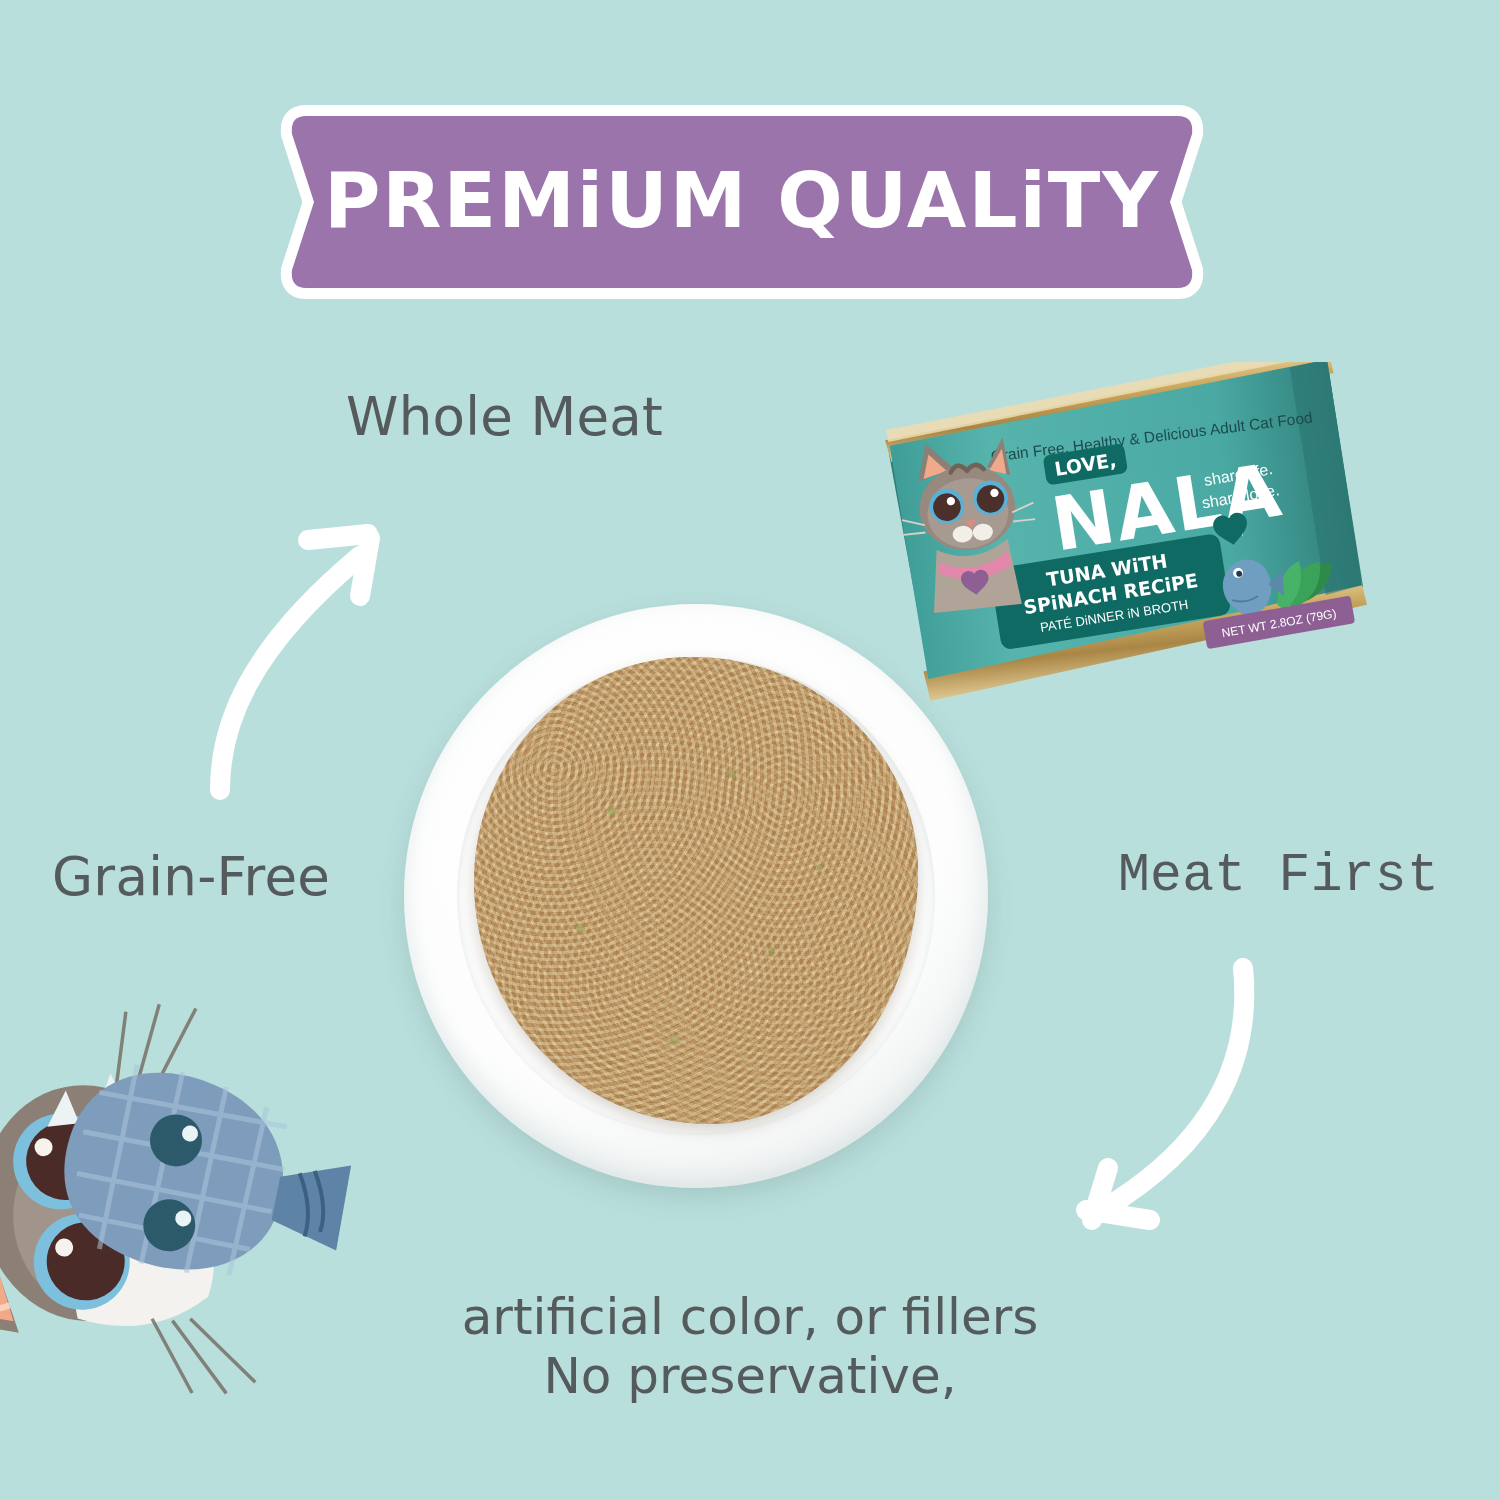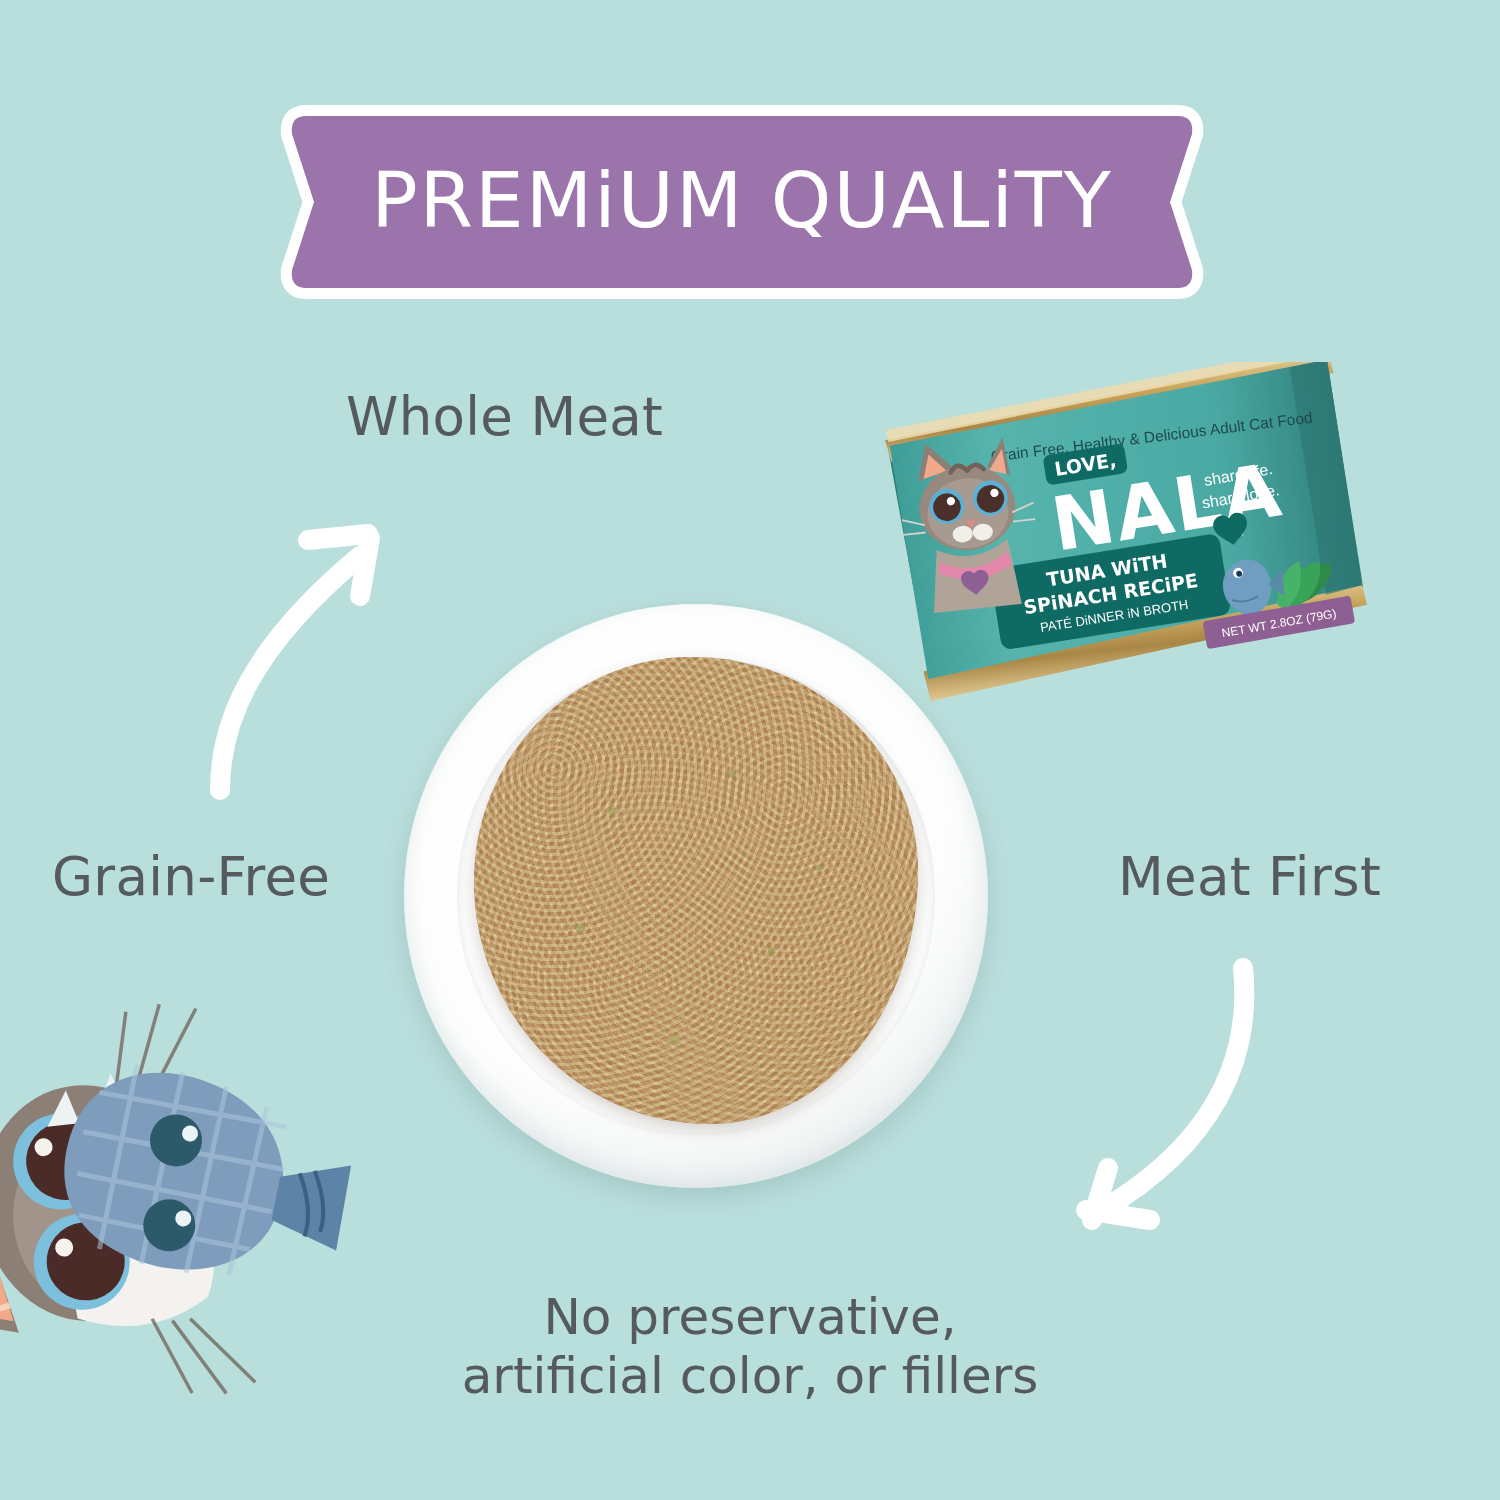--- a/index.html
+++ b/index.html
@@ -15,41 +15,41 @@
   
   .banner-wrap{
     position:absolute;left:272px;top:98px;width:940px;height:208px;
   }
   .banner-svg{position:absolute;inset:0;width:100%;height:100%;}
   .banner-text{
     position:absolute;inset:0;
     display:flex;align-items:center;justify-content:center;
     color:#ffffff;
     font-size:77px;
-    font-weight:normal;
+    font-weight:bold;
     letter-spacing:2px;
     line-height:1;
     padding-bottom:4px;
     text-transform:none;
     font-family:"DejaVu Sans", sans-serif;
   }
 
   
   .feat{
     position:absolute;
     color:#555b5d;
     font-size:53px;
     font-weight:normal;
     letter-spacing:.3px;
     white-space:nowrap;
     font-family:"DejaVu Sans", sans-serif;
   }
   #feat-whole-meat{left:346px;top:386px;}
   #feat-grain-free{left:52px;top:846px;}
-  #feat-meat-first{left:1118px;top:846px;}
+  #feat-meat-first{left:1118px;top:846px;font-family:Liberation Mono, monospace;}
   .feat-multiline{
     position:absolute;left:0;top:1288px;width:1500px;
     text-align:center;color:#555b5d;font-size:50px;line-height:1.17;
     font-family:"DejaVu Sans", sans-serif;
   }
 
   
   .arrow{position:absolute;}
   #arrow-up-right{left:180px;top:498px;width:230px;height:310px;}
   #arrow-down-left{left:1040px;top:928px;width:230px;height:318px;}
@@ -124,22 +124,22 @@
       <path d="M34,18 L906,18 Q922,18 920,36 L898,104 L920,172 Q922,190 906,190 L34,190 Q18,190 20,172 L42,104 L20,36 Q18,18 34,18 Z" fill="#9b74ac" stroke="#ffffff" stroke-width="22" stroke-linejoin="round"></path>
       <path d="M34,18 L906,18 Q922,18 920,36 L898,104 L920,172 Q922,190 906,190 L34,190 Q18,190 20,172 L42,104 L20,36 Q18,18 34,18 Z" fill="#9b74ac"></path>
     </svg>
     <div class="banner-text">PREMiUM QUALiTY</div>
   </div>
 
   <div class="feat" id="feat-whole-meat">Whole Meat</div>
   <div class="feat" id="feat-grain-free">Grain-Free</div>
   <div class="feat" id="feat-meat-first">Meat First</div>
   <div class="feat-multiline">
+    <div>artificial color, or fillers</div>
     <div>No preservative,</div>
-    <div>artificial color, or fillers</div>
   </div>
 
   <svg class="arrow" id="arrow-up-right" viewBox="0 0 230 310">
     <path d="M40,292 C40,225 70,150 180,58" fill="none" stroke="#ffffff" stroke-width="20" stroke-linecap="round"></path>
     <path d="M128,42 L188,36" fill="none" stroke="#ffffff" stroke-width="20" stroke-linecap="round"></path>
     <path d="M180,98 L190,40" fill="none" stroke="#ffffff" stroke-width="20" stroke-linecap="round"></path>
   </svg>
 
   <svg class="arrow" id="arrow-down-left" viewBox="0 0 230 318">
     <path d="M203,40 C212,130 175,215 62,282" fill="none" stroke="#ffffff" stroke-width="20" stroke-linecap="round"></path>

